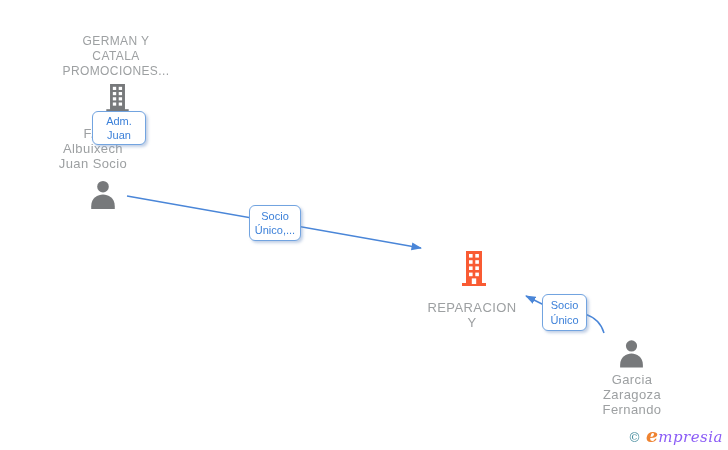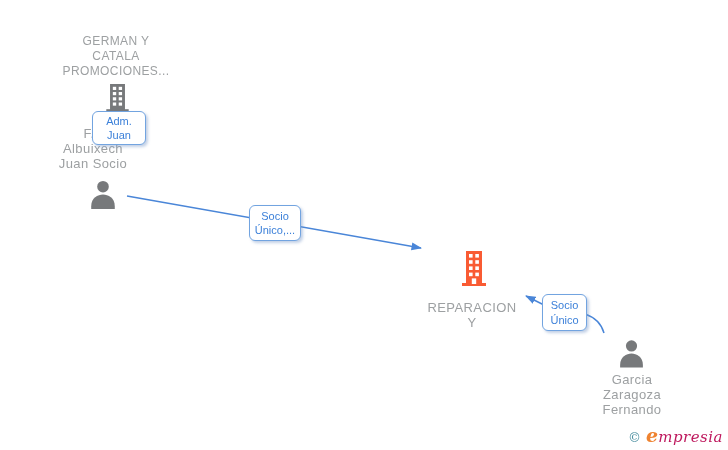--- a/index.html
+++ b/index.html
@@ -27,21 +27,21 @@
     display:flex;flex-direction:column;align-items:center;justify-content:center;
     text-align:center;white-space:nowrap;cursor:pointer;
   }
   #watermark{
     position:absolute;right:5px;bottom:4px;z-index:6;
     font-family:"DejaVu Serif","Liberation Serif",serif;font-style:italic;
     display:flex;align-items:baseline;cursor:pointer;
   }
   #watermark .copy{font-style:normal;color:#4a8fa0;font-size:13px;margin-right:5px;}
   #watermark .brand-e{color:#ef8330;font-size:19px;font-weight:bold;}
-  #watermark .brand-rest{color:#be185d;font-size:15px;letter-spacing:.5px;}
+  #watermark .brand-rest{color:#8b5cf6;font-size:15px;letter-spacing:.5px;}
 </style>
 </head>
 <body>
 
 <div id="canvas">
 
   <svg id="edges" width="728" height="450">
     <defs>
       <marker id="arrow" markerWidth="11" markerHeight="9" refX="9.5" refY="4" orient="auto" markerUnits="userSpaceOnUse">
         <path d="M0,0 L10.5,4 L0,8 Z" fill="#4a86d8"></path>

